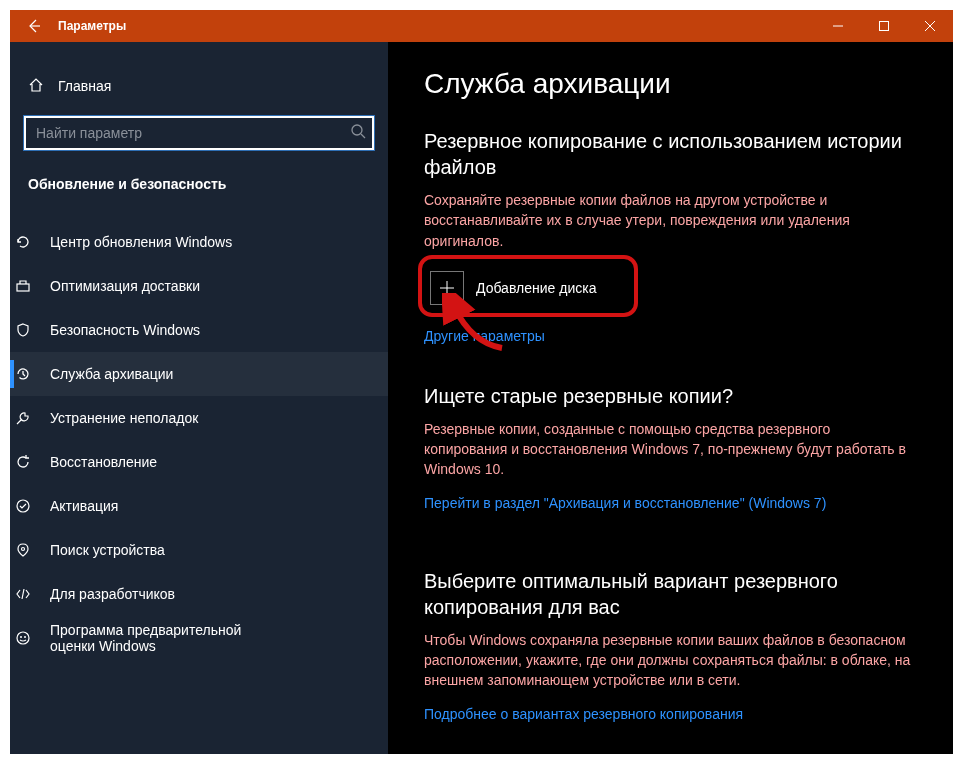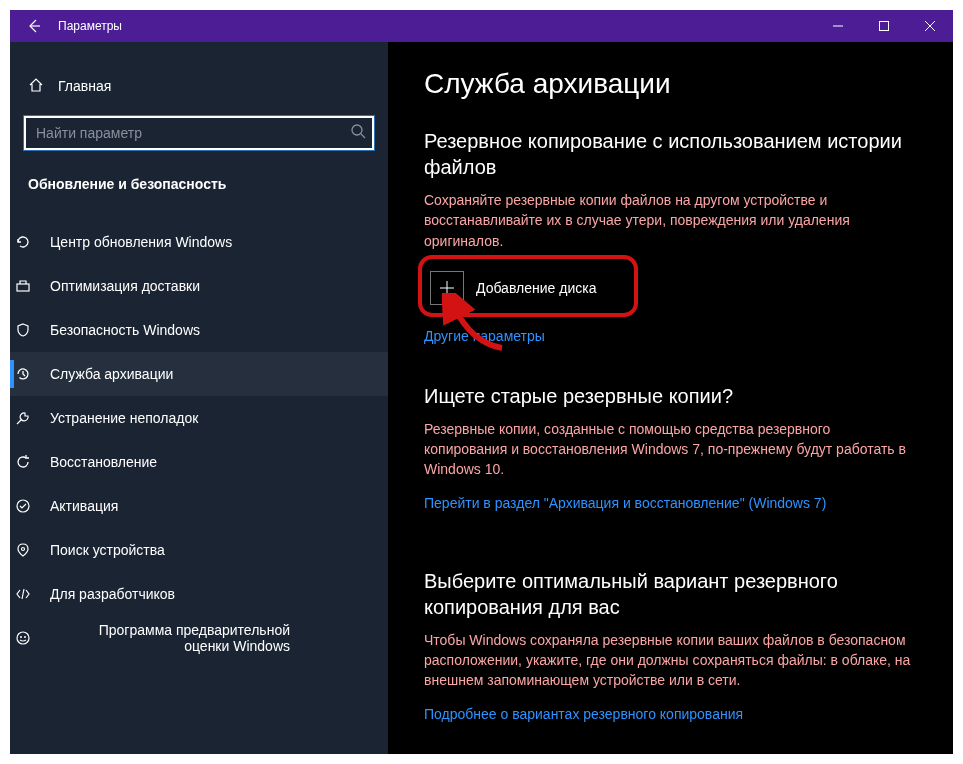--- a/index.html
+++ b/index.html
@@ -17,22 +17,23 @@
     background: #000;
     position: relative;
     display: flex;
     flex-direction: column;
   }
   
   .titlebar {
     height: 32px;
     display: flex;
     align-items: center;
-    background: #4c1d95;
-    position: relative;
+    background: #c2410c;
+    position: relative;
+    font-weight: bold;
   }
   .titlebar .back {
     width: 48px; height: 32px;
     display: flex; align-items: center; justify-content: center;
     color: #fff; font-size: 16px;
   }
   .titlebar .title {
     font-size: 12px; color: #fff;
   }
   .winbtns {
@@ -303,21 +304,21 @@
         </li>
         <li class="nav-item">
           <span class="nicon">
             <svg width="16" height="16" viewBox="0 0 16 16" fill="none">
                 <circle cx="8" cy="8" r="6" stroke="#fff" stroke-width="1.2" fill="none"></circle>
                 <circle cx="6" cy="7" r="1" fill="#fff"></circle>
                 <circle cx="10" cy="7" r="1" fill="#fff"></circle>
                 <path d="M5 10 Q8 12 11 10" stroke="#fff" stroke-width="1.2" fill="none"></path>
               </svg>
           </span>
-          <span style="max-width:240px;text-align:right;">Программа предварительной оценки Windows</span>
+          <span style="max-width:240px;">Программа предварительной оценки Windows</span>
         </li>
       </ul>
     </div>
 
     <div class="content">
       <h1 class="page-title">Служба архивации</h1>
 
       <div class="section">
         <h2 class="sect-title" style="max-width:480px;">Резервное копирование с использованием истории файлов</h2>
         <p class="sect-body">Сохраняйте резервные копии файлов на другом устройстве и восстанавливайте их в случае утери, повреждения или удаления оригиналов.</p>

